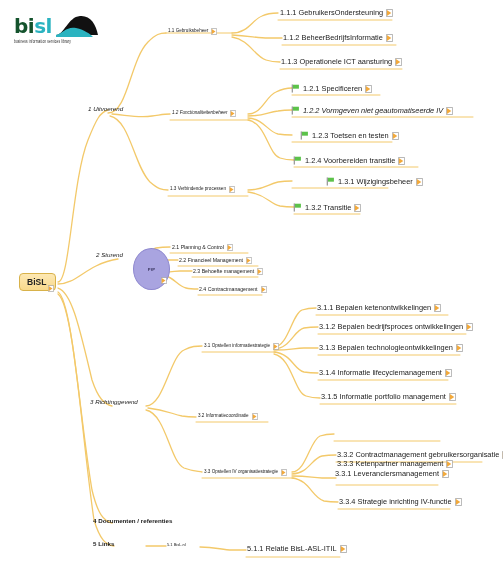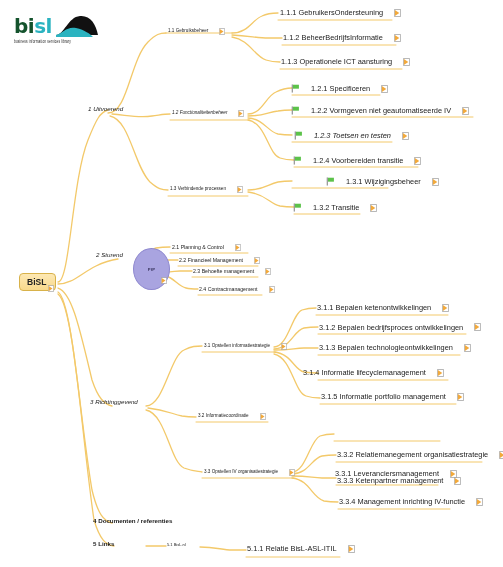--- a/index.html
+++ b/index.html
@@ -26,21 +26,21 @@
     left: 0; top: 0;
     width: 503px;
     height: 567px;
     pointer-events: none;
   }
   .node {
     position: absolute;
     white-space: nowrap;
     display: flex;
     align-items: center;
-    gap: 11px;
+    gap: 3px;
     line-height: 1;
   }
   .node .txt { display: inline-block; }
 
   
   #logo {
     position: absolute;
     left: 14px; top: 16px;
     width: 86px; height: 36px;
   }
@@ -297,32 +297,32 @@
     <svg class="icon-flag" width="9" height="9" viewBox="0 0 10 10" xmlns="http://www.w3.org/2000/svg">
         <path d="M1.4,0.5 v9" stroke="#7a7a7a" stroke-width="1.1"></path>
         <path d="M2.2,0.8 h6.6 v4.4 h-6.6 z" fill="#5cc24a"></path>
       </svg>
     <span class="txt">1.2.1 Specificeren</span>
     <svg class="icon-note" width="7" height="8" viewBox="0 0 8 9" xmlns="http://www.w3.org/2000/svg">
         <path d="M0.5,0.5 h7 v8 h-7 z" fill="#fff" stroke="#8a8a8a" stroke-width="0.7"></path>
         <path d="M1,1 l5,3.5 l-5,3.5 z" fill="#f2a93b"></path>
       </svg>
   </div>
-  <div class="node t-leaf" style="left:291px; top:106px;">
+  <div class="node t-leaf" style="left:291px; top:106px;font-style:italic;">
     <svg class="icon-flag" width="9" height="9" viewBox="0 0 10 10" xmlns="http://www.w3.org/2000/svg">
         <path d="M1.4,0.5 v9" stroke="#7a7a7a" stroke-width="1.1"></path>
         <path d="M2.2,0.8 h6.6 v4.4 h-6.6 z" fill="#5cc24a"></path>
       </svg>
     <span class="txt">1.2.2 Vormgeven niet geautomatiseerde IV</span>
     <svg class="icon-note" width="7" height="8" viewBox="0 0 8 9" xmlns="http://www.w3.org/2000/svg">
         <path d="M0.5,0.5 h7 v8 h-7 z" fill="#fff" stroke="#8a8a8a" stroke-width="0.7"></path>
         <path d="M1,1 l5,3.5 l-5,3.5 z" fill="#f2a93b"></path>
       </svg>
   </div>
-  <div class="node t-leaf" style="left:294px; top:131px;font-style:italic;">
+  <div class="node t-leaf" style="left:300px; top:131px;">
     <svg class="icon-flag" width="9" height="9" viewBox="0 0 10 10" xmlns="http://www.w3.org/2000/svg">
         <path d="M1.4,0.5 v9" stroke="#7a7a7a" stroke-width="1.1"></path>
         <path d="M2.2,0.8 h6.6 v4.4 h-6.6 z" fill="#5cc24a"></path>
       </svg>
     <span class="txt">1.2.3 Toetsen en testen</span>
     <svg class="icon-note" width="7" height="8" viewBox="0 0 8 9" xmlns="http://www.w3.org/2000/svg">
         <path d="M0.5,0.5 h7 v8 h-7 z" fill="#fff" stroke="#8a8a8a" stroke-width="0.7"></path>
         <path d="M1,1 l5,3.5 l-5,3.5 z" fill="#f2a93b"></path>
       </svg>
   </div>
@@ -412,35 +412,35 @@
       </svg>
   </div>
 
   <div class="node t-leaf" style="left:317px; top:304px;">
     <span class="txt">3.1.1 Bepalen ketenontwikkelingen</span>
     <svg class="icon-note" width="7" height="8" viewBox="0 0 8 9" xmlns="http://www.w3.org/2000/svg">
         <path d="M0.5,0.5 h7 v8 h-7 z" fill="#fff" stroke="#8a8a8a" stroke-width="0.7"></path>
         <path d="M1,1 l5,3.5 l-5,3.5 z" fill="#f2a93b"></path>
       </svg>
   </div>
-  <div class="node t-leaf" style="left:319px; top:323px;align-items:flex-end;">
+  <div class="node t-leaf" style="left:319px; top:323px;">
     <span class="txt">3.1.2 Bepalen bedrijfsproces ontwikkelingen</span>
     <svg class="icon-note" width="7" height="8" viewBox="0 0 8 9" xmlns="http://www.w3.org/2000/svg">
         <path d="M0.5,0.5 h7 v8 h-7 z" fill="#fff" stroke="#8a8a8a" stroke-width="0.7"></path>
         <path d="M1,1 l5,3.5 l-5,3.5 z" fill="#f2a93b"></path>
       </svg>
   </div>
   <div class="node t-leaf" style="left:319px; top:344px;">
     <span class="txt">3.1.3 Bepalen technologieontwikkelingen</span>
     <svg class="icon-note" width="7" height="8" viewBox="0 0 8 9" xmlns="http://www.w3.org/2000/svg">
         <path d="M0.5,0.5 h7 v8 h-7 z" fill="#fff" stroke="#8a8a8a" stroke-width="0.7"></path>
         <path d="M1,1 l5,3.5 l-5,3.5 z" fill="#f2a93b"></path>
       </svg>
   </div>
-  <div class="node t-leaf" style="left:303px; top:369px;">
+  <div class="node t-leaf" style="left:319px; top:369px;">
     <span class="txt">3.1.4 Informatie lifecyclemanagement</span>
     <svg class="icon-note" width="7" height="8" viewBox="0 0 8 9" xmlns="http://www.w3.org/2000/svg">
         <path d="M0.5,0.5 h7 v8 h-7 z" fill="#fff" stroke="#8a8a8a" stroke-width="0.7"></path>
         <path d="M1,1 l5,3.5 l-5,3.5 z" fill="#f2a93b"></path>
       </svg>
   </div>
   <div class="node t-leaf" style="left:321px; top:393px;">
     <span class="txt">3.1.5 Informatie portfolio management</span>
     <svg class="icon-note" width="7" height="8" viewBox="0 0 8 9" xmlns="http://www.w3.org/2000/svg">
         <path d="M0.5,0.5 h7 v8 h-7 z" fill="#fff" stroke="#8a8a8a" stroke-width="0.7"></path>
@@ -449,35 +449,35 @@
   </div>
 
   <div class="node t-leaf" style="left:335px; top:430px;margin-top:40px;">
     <span class="txt">3.3.1 Leveranciersmanagement</span>
     <svg class="icon-note" width="7" height="8" viewBox="0 0 8 9" xmlns="http://www.w3.org/2000/svg">
         <path d="M0.5,0.5 h7 v8 h-7 z" fill="#fff" stroke="#8a8a8a" stroke-width="0.7"></path>
         <path d="M1,1 l5,3.5 l-5,3.5 z" fill="#f2a93b"></path>
       </svg>
   </div>
   <div class="node t-leaf" style="left:337px; top:451px;">
-    <span class="txt">3.3.2 Relatiemanegement organisatiestrategie</span>
-    <svg class="icon-note" width="7" height="8" viewBox="0 0 8 9" xmlns="http://www.w3.org/2000/svg">
-        <path d="M0.5,0.5 h7 v8 h-7 z" fill="#fff" stroke="#8a8a8a" stroke-width="0.7"></path>
-        <path d="M1,1 l5,3.5 l-5,3.5 z" fill="#f2a93b"></path>
-      </svg>
-  </div>
-  <div class="node t-leaf" style="left:337px; top:477px;">
+    <span class="txt">3.3.2 Contractmanagement gebruikersorganisatie</span>
+    <svg class="icon-note" width="7" height="8" viewBox="0 0 8 9" xmlns="http://www.w3.org/2000/svg">
+        <path d="M0.5,0.5 h7 v8 h-7 z" fill="#fff" stroke="#8a8a8a" stroke-width="0.7"></path>
+        <path d="M1,1 l5,3.5 l-5,3.5 z" fill="#f2a93b"></path>
+      </svg>
+  </div>
+  <div class="node t-leaf" style="left:337px; top:460px;">
     <span class="txt">3.3.3 Ketenpartner management</span>
     <svg class="icon-note" width="7" height="8" viewBox="0 0 8 9" xmlns="http://www.w3.org/2000/svg">
         <path d="M0.5,0.5 h7 v8 h-7 z" fill="#fff" stroke="#8a8a8a" stroke-width="0.7"></path>
         <path d="M1,1 l5,3.5 l-5,3.5 z" fill="#f2a93b"></path>
       </svg>
   </div>
   <div class="node t-leaf" style="left:339px; top:498px;">
-    <span class="txt">3.3.4 Management inrichting IV-functie</span>
+    <span class="txt">3.3.4 Strategie inrichting IV-functie</span>
     <svg class="icon-note" width="7" height="8" viewBox="0 0 8 9" xmlns="http://www.w3.org/2000/svg">
         <path d="M0.5,0.5 h7 v8 h-7 z" fill="#fff" stroke="#8a8a8a" stroke-width="0.7"></path>
         <path d="M1,1 l5,3.5 l-5,3.5 z" fill="#f2a93b"></path>
       </svg>
   </div>
 
   <div class="node t-foot" style="left:93px; top:518px;">
     <span class="txt">4 Documenten / referenties</span>
   </div>
   <div class="node t-foot" style="left:93px; top:541px;">

